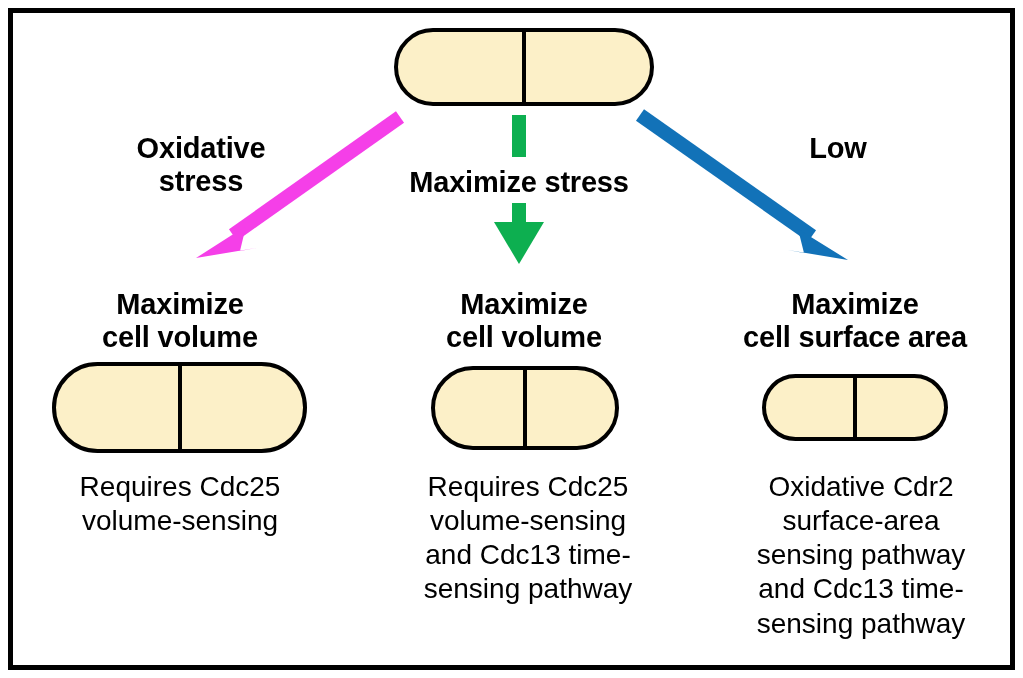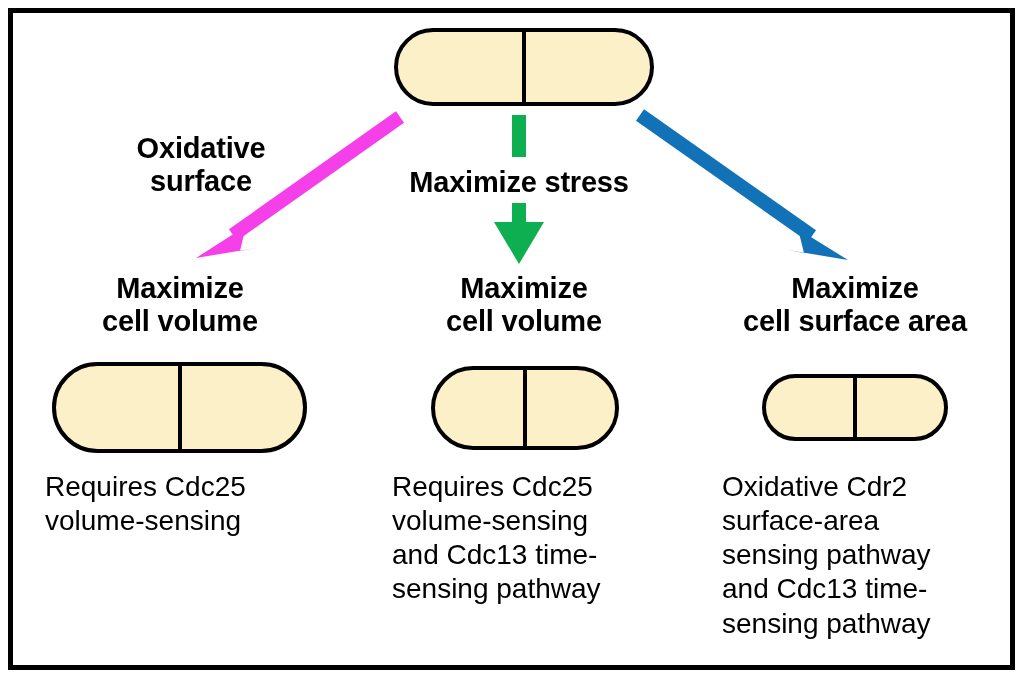--- a/index.html
+++ b/index.html
@@ -55,26 +55,28 @@
     color: #000000;
     text-align: center;
     line-height: 1.14;
     letter-spacing: -0.2px;
   }
   .stress-label {
     font-size: 29px;
   }
   .outcome-label {
     font-size: 29px;
+    margin-top: 16px;
   }
   .caption {
     position: absolute;
     font-size: 28px;
     font-weight: normal;
     color: #000000;
+    text-align: center;
     line-height: 1.22;
   }
   .caption .ln { display: block; }
 </style>
 </head>
 <body>
 
 <div id="figure">
 
   <div class="frame"></div>
@@ -97,28 +99,29 @@
     </g>
 
     <g>
       <line x1="640" y1="115" x2="812" y2="236" stroke="#1272B8" stroke-width="14" stroke-linecap="butt"></line>
       <polygon points="848,260 798,229 804,253 788,250" fill="#1272B8"></polygon>
     </g>
   </svg>
 
   <div class="label-bold stress-label" style="left:76px; top:132px; width:250px;">
     <div>Oxidative</div>
-    <div>surface</div>
+    <div>stress</div>
   </div>
 
   <div class="label-bold stress-label" style="left:394px; top:166px; width:250px;">
     <div>Maximize stress</div>
   </div>
 
   <div class="label-bold stress-label" style="left:713px; top:132px; width:250px;">
+    <div>Low</div>
   </div>
 
   <div class="label-bold outcome-label" style="left:53px; top:272px; width:254px;">
     <div>Maximize</div>
     <div>cell volume</div>
   </div>
 
   <div class="label-bold outcome-label" style="left:397px; top:272px; width:254px;">
     <div>Maximize</div>
     <div>cell volume</div>

